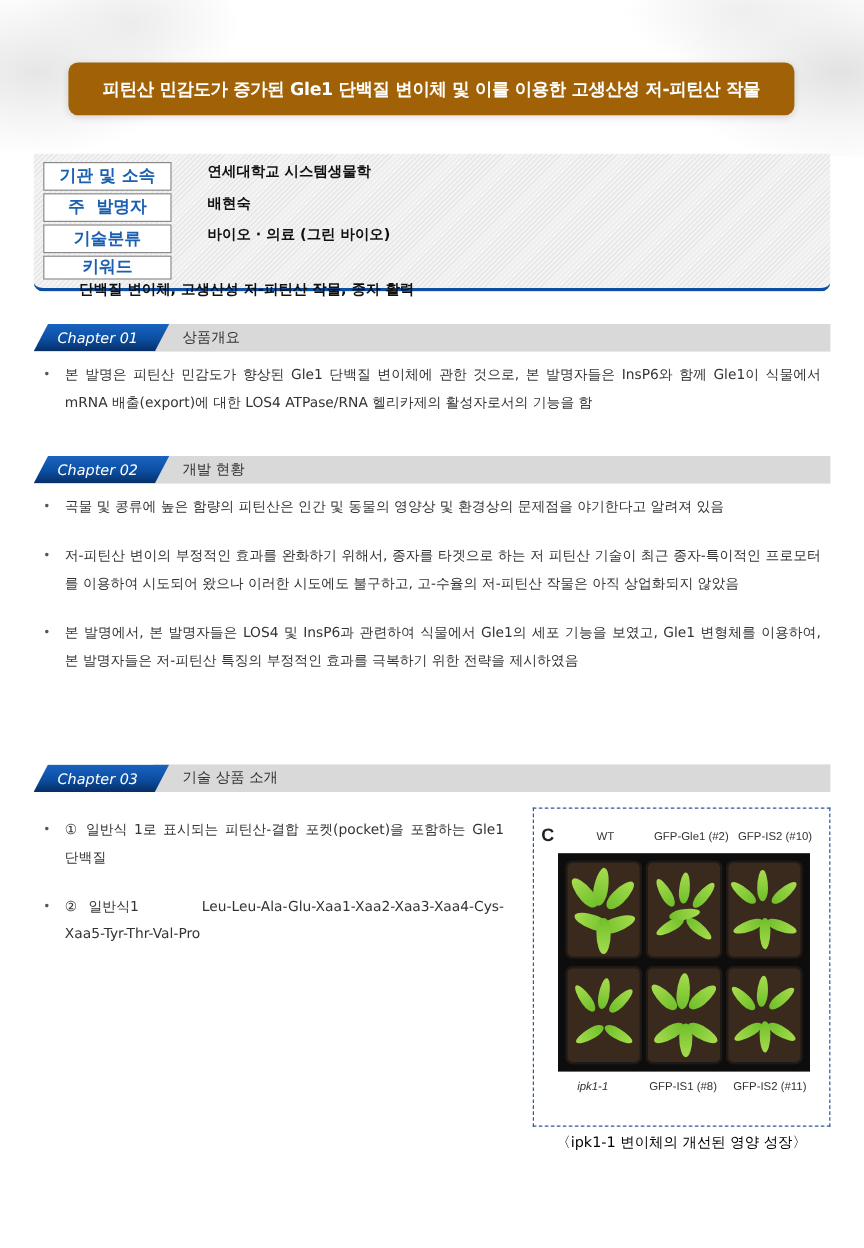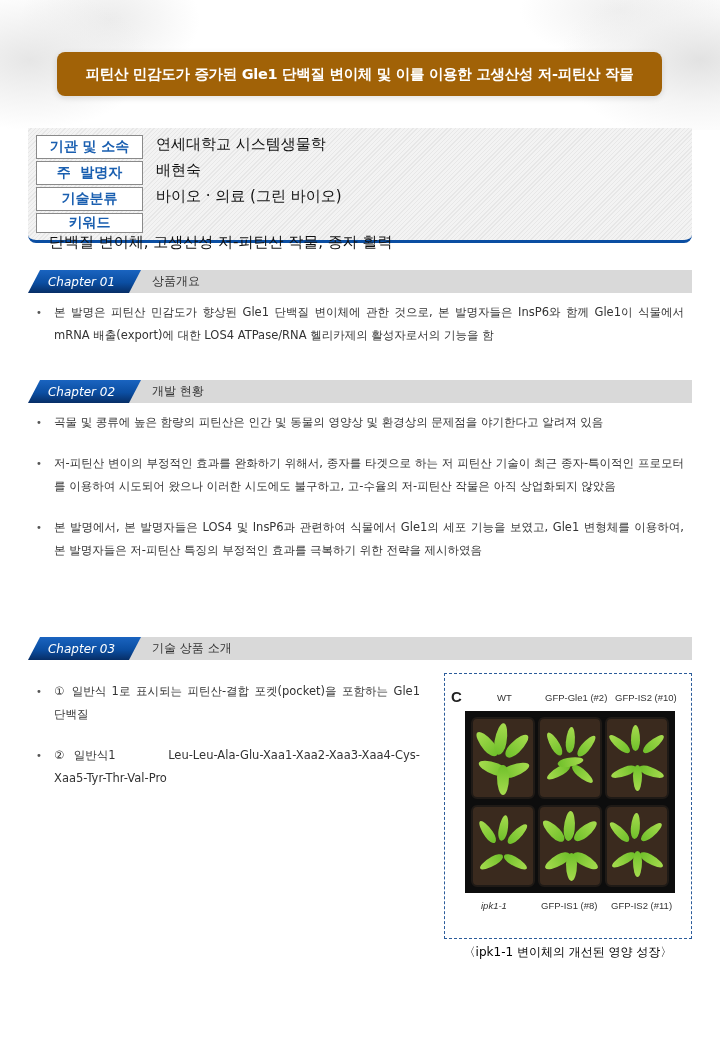--- a/index.html
+++ b/index.html
@@ -28,21 +28,21 @@
     position: absolute; left: 28px; top: 128px; width: 664px; height: 115px;
     background: repeating-linear-gradient(135deg, #f3f3f3 0px, #f3f3f3 2px, #e7e7e7 2px, #e7e7e7 3px);
     border-bottom: 3px solid #0b4ea2; border-radius: 0 0 8px 8px;
   }
   .info-row { position: absolute; left: 8px; height: 24px; display: flex; }
   .info-label {
     width: 107px; height: 24px; background: #fff; border: 1px solid #8a8a8a;
     display: flex; align-items: center; justify-content: center;
     color: #1a5fb0; font-weight: bold; font-size: 14px;
   }
-  .info-value { margin-left: 13px; font-size: 15px; font-weight: normal; color: #111; }
+  .info-value { margin-left: 30px; font-size: 12px; font-weight: bold; color: #111; }
 
   .chapter-bar { position: absolute; left: 28px; width: 664px; height: 23px; }
   .chapter-bar .grey { position: absolute; left: 100px; top: 0; right: 0; height: 23px; background: #d9d9d9; }
   .chapter-badge {
     position: absolute; left: 0; top: 0; width: 113px; height: 23px;
     background: linear-gradient(180deg, #1a64c0 0%, #0b4ea2 55%, #072e66 100%);
     clip-path: polygon(12px 0, 113px 0, 101px 23px, 0 23px);
     display: flex; align-items: center; justify-content: center;
   }
   .chapter-badge span { color: #fff; font-style: italic; font-size: 12px; padding-right: 6px; }

